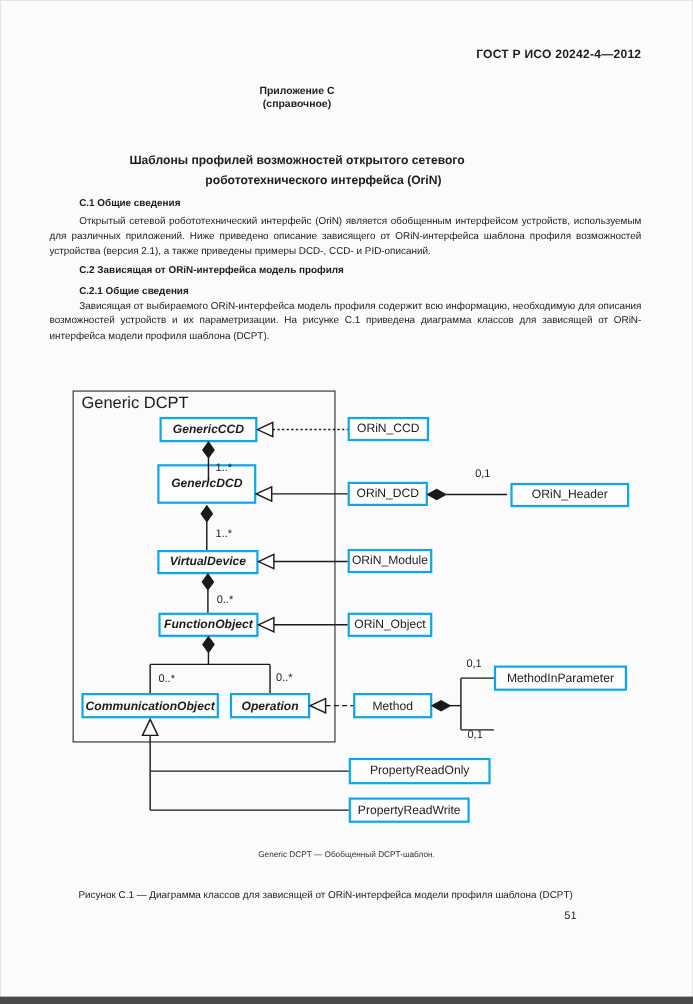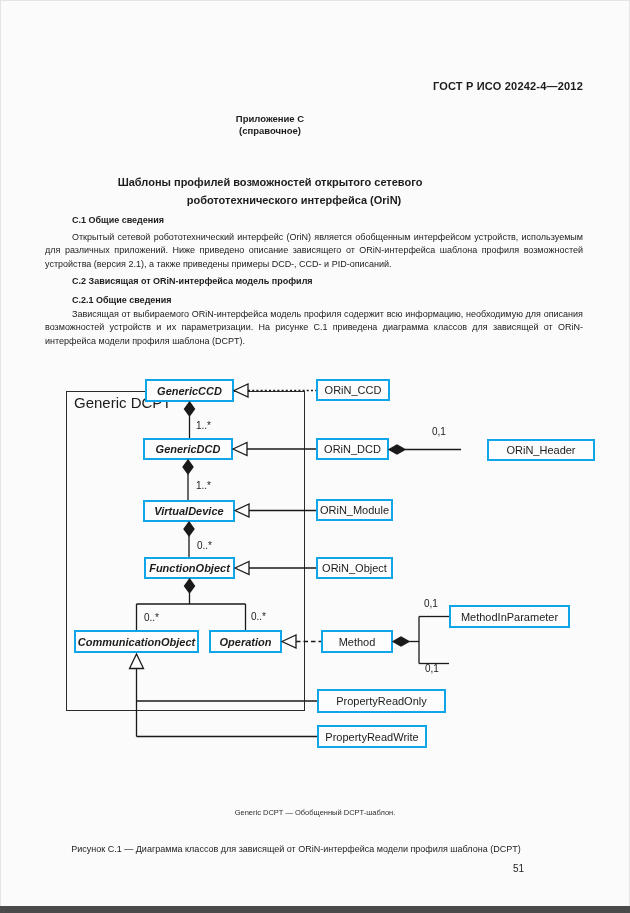--- a/index.html
+++ b/index.html
@@ -5,21 +5,21 @@
   html,body{margin:0;padding:0;background:#ffffff;}
   .page{
     position:relative;
     width:630px;height:913px;
     background:#fbfbfb;
     box-shadow:inset 0 0 0 1px #e4e4e4;
     font-family:"Liberation Sans", sans-serif;
     color:#1c1c1c;
     overflow:hidden;
   }
-  .abs{position:absolute;margin-top:36px;}
+  .abs{position:absolute;}
   .std-header{top:44px;right:47px;font-size:11px;font-weight:bold;letter-spacing:.2px;}
   .center-block{left:0;width:540px;text-align:center;}
   .appendix-name{top:77px;font-size:9.5px;font-weight:bold;}
   .appendix-kind{top:89px;font-size:9.5px;font-weight:bold;}
   .doc-title{font-size:11px;font-weight:bold;}
   .title1{top:140px;}
   .title2{top:158px;padding-left:24px;}
   .sec-heading{font-size:9px;font-weight:bold;left:72px;}
   .body-par{left:45px;width:538px;font-size:9px;line-height:13.4px;text-align:justify;text-indent:27px;}
   .h-c1{top:179px;}  .p-c1{top:195px;}
@@ -62,29 +62,29 @@
   <div class="abs body-par p-c1">Открытый сетевой робототехнический интерфейс (OriN) является обобщенным интерфейсом устройств, используемым для различных приложений. Ниже приведено описание зависящего от ORiN-интерфейса шаблона профиля возможностей устройства (версия 2.1), а также приведены примеры DCD-, CCD- и PID-описаний.</div>
 
   <div class="abs sec-heading h-c2">С.2 Зависящая от ORiN-интерфейса модель профиля</div>
   <div class="abs sec-heading h-c21">С.2.1 Общие сведения</div>
   <div class="abs body-par p-c21">Зависящая от выбираемого ORiN-интерфейса модель профиля содержит всю информацию, необходимую для описания возможностей устройств и их параметризации. На рисунке С.1 приведена диаграмма классов для зависящей от ORiN-интерфейса модели профиля шаблона (DCPT).</div>
 
   <div class="abs pkg"></div>
   <div class="abs pkg-label">Generic DCPT</div>
 
   <div class="cls inner" style="left:145px;top:379px;width:89px;height:23px;">GenericCCD</div>
-  <div class="cls inner" style="left:143px;top:438px;width:90px;height:22px;">GenericDCD</div>
+  <div class="cls inner" style="left:143px;top:422px;width:90px;height:36px;">GenericDCD</div>
   <div class="cls inner" style="left:143px;top:500px;width:92px;height:22px;">VirtualDevice</div>
   <div class="cls inner" style="left:144px;top:557px;width:91px;height:22px;">FunctionObject</div>
   <div class="cls inner" style="left:74px;top:630px;width:125px;height:23px;">CommunicationObject</div>
   <div class="cls inner" style="left:209px;top:630px;width:73px;height:23px;">Operation</div>
 
   <div class="cls" style="left:316px;top:379px;width:74px;height:22px;">ORiN_CCD</div>
   <div class="cls" style="left:316px;top:438px;width:73px;height:22px;">ORiN_DCD</div>
-  <div class="cls" style="left:487px;top:439px;width:108px;height:22px;">ORiN_Header</div>
+  <div class="cls" style="left:464px;top:439px;width:108px;height:22px;">ORiN_Header</div>
   <div class="cls" style="left:316px;top:499px;width:77px;height:22px;">ORiN_Module</div>
   <div class="cls" style="left:316px;top:557px;width:77px;height:22px;">ORiN_Object</div>
   <div class="cls" style="left:321px;top:630px;width:72px;height:23px;">Method</div>
   <div class="cls" style="left:449px;top:605px;width:121px;height:23px;">MethodInParameter</div>
   <div class="cls" style="left:317px;top:689px;width:129px;height:24px;">PropertyReadOnly</div>
   <div class="cls" style="left:317px;top:725px;width:110px;height:23px;">PropertyReadWrite</div>
 
   <svg class="wires" width="630" height="913" viewBox="0 0 630 913">
     <g stroke="#1a1a1a" stroke-width="1.3" fill="none">
 

